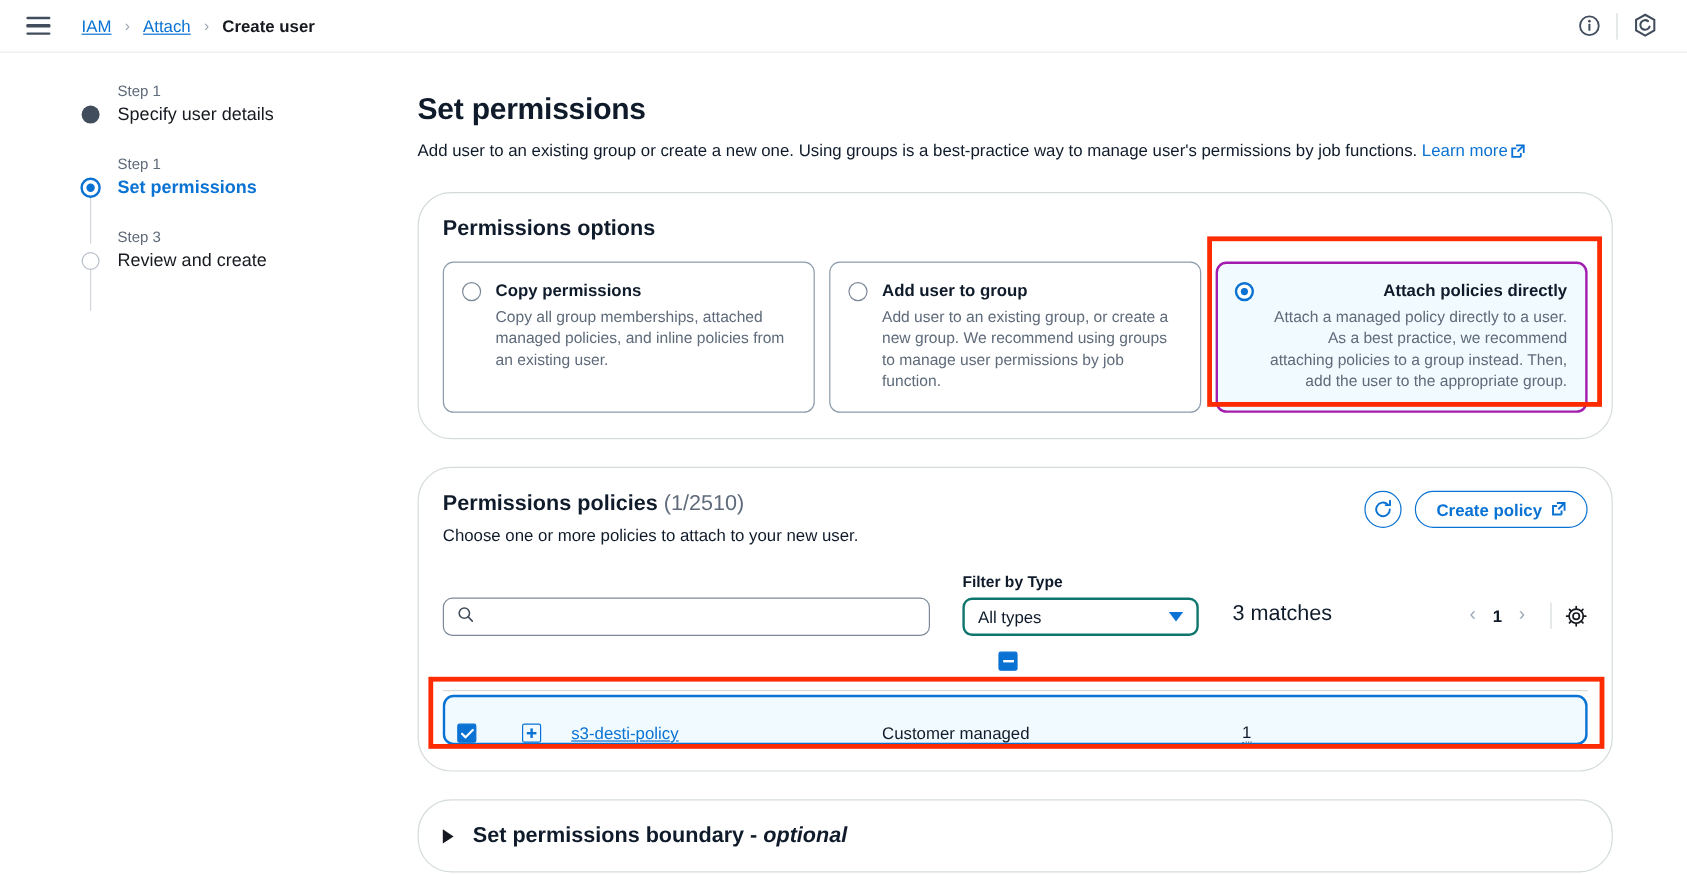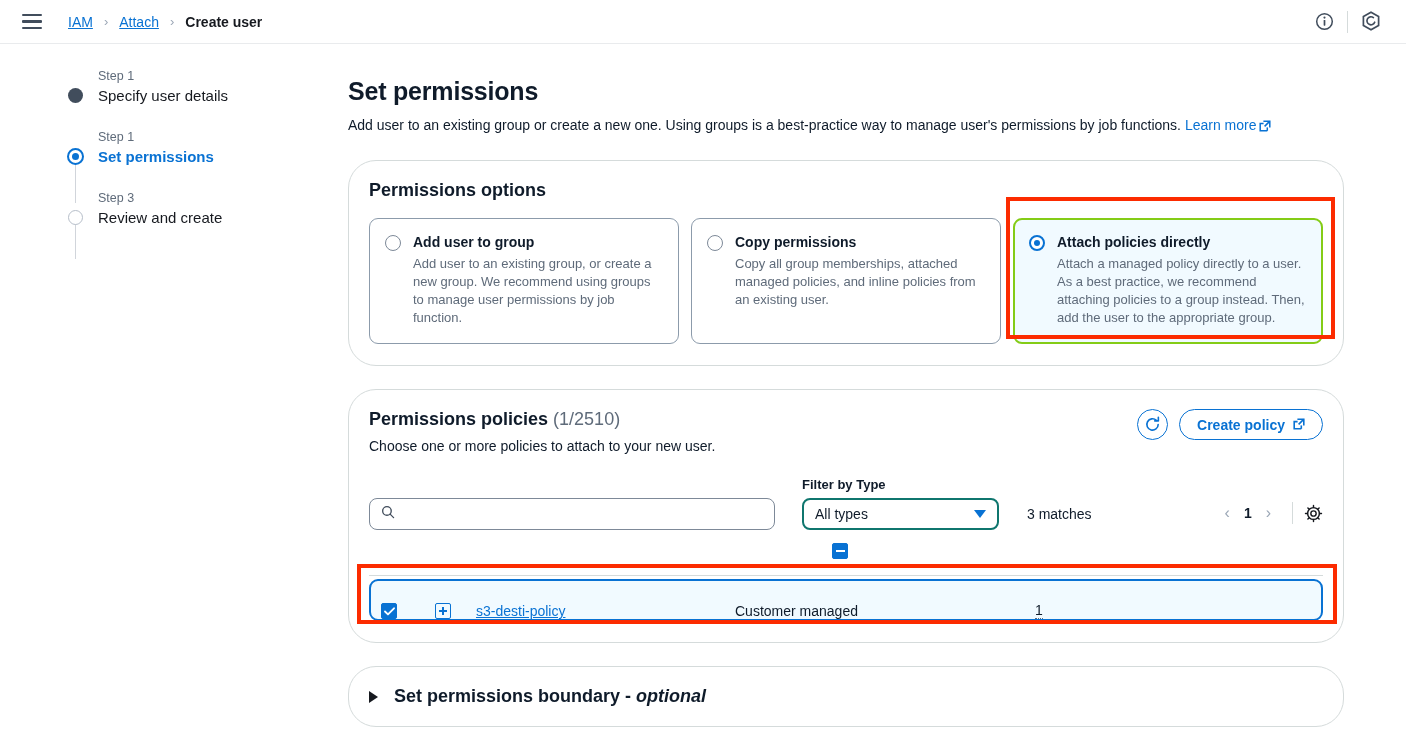--- a/index.html
+++ b/index.html
@@ -89,21 +89,21 @@
   .cards { display: flex; gap: 12px; margin-top: 17px; }
   .card {
     flex: 1 1 0;
     border: 1px solid #8c9bab;
     border-radius: 9px;
     padding: 14px 16px 16px 15px;
     background: #fff;
     cursor: pointer;
     min-height: 110px;
   }
-  .card.selected { border: 2px solid #84cc16; background: #f1faff; padding: 13px 15px 15px 14px; }
+  .card.selected { border: 2px solid #a21caf; background: #f1faff; padding: 13px 15px 15px 14px; text-align: right; }
   .card-row { display: flex; align-items: flex-start; }
   .radio {
     width: 16px; height: 16px; border-radius: 50%;
     border: 1.5px solid #7d8998; background: #fff;
     margin-top: 2px; flex: none; position: relative;
   }
   .card.selected .radio { border: 2px solid #0972d3; }
   .card.selected .radio::after {
     content: ""; position: absolute; left: 3px; top: 3px;
     width: 6px; height: 6px; border-radius: 50%; background: #0972d3;
@@ -153,21 +153,21 @@
   .select {
     width: 197px; height: 32px; border: 2px solid #0f766e; border-radius: 8px;
     display: flex; align-items: center; padding: 0 11px; background: #fff; cursor: pointer;
   }
   .select-val { font-size: 14px; color: #0f1b2a; }
   .caret-down {
     margin-left: auto;
     width: 0; height: 0; border-left: 6px solid transparent; border-right: 6px solid transparent;
     border-top: 8px solid #0972d3;
   }
-  .matches { font-size: 14px; color: #0f1b2a; margin-left: 16px; padding-bottom: 8px; }
+  .matches { font-size: 18px; color: #0f1b2a; margin-left: 16px; padding-bottom: 8px; }
   .pager { margin-left: auto; display: flex; align-items: center; padding-bottom: 6px; }
   .pg-arrow { color: #9ba7b6; font-size: 16px; padding: 0 10px; cursor: pointer; }
   .pg-num { font-size: 14px; font-weight: 700; color: #0f1b2a; padding: 0 4px; }
   .pg-div { width: 1px; height: 22px; background: #d5dbdb; margin: 0 11px; }
   .gear { cursor: pointer; display: flex; align-items: center; }
 
   
   .tbl { margin-top: 13px; }
   .tbl-head {
     display: flex; align-items: center; height: 33px;
@@ -296,32 +296,32 @@
 
   <div class="panel">
     <div class="panel-inner">
       <div class="panel-head">Permissions options</div>
       <div class="cards">
 
         <div class="card">
           <div class="card-row">
             <div class="radio"></div>
             <div class="card-text">
-              <div class="card-title">Add user to group</div>
-              <div class="card-desc">Add user to an existing group, or create a new group. We recommend using groups to manage user permissions by job function.</div>
+              <div class="card-title">Copy permissions</div>
+              <div class="card-desc">Copy all group memberships, attached managed policies, and inline policies from an existing user.</div>
             </div>
           </div>
         </div>
 
         <div class="card">
           <div class="card-row">
             <div class="radio"></div>
             <div class="card-text">
-              <div class="card-title">Copy permissions</div>
-              <div class="card-desc">Copy all group memberships, attached managed policies, and inline policies from an existing user.</div>
+              <div class="card-title">Add user to group</div>
+              <div class="card-desc">Add user to an existing group, or create a new group. We recommend using groups to manage user permissions by job function.</div>
             </div>
           </div>
         </div>
 
         <div class="card selected">
           <div class="card-row">
             <div class="radio"></div>
             <div class="card-text">
               <div class="card-title">Attach policies directly</div>
               <div class="card-desc">Attach a managed policy directly to a user. As a best practice, we recommend attaching policies to a group instead. Then, add the user to the appropriate group.</div>

